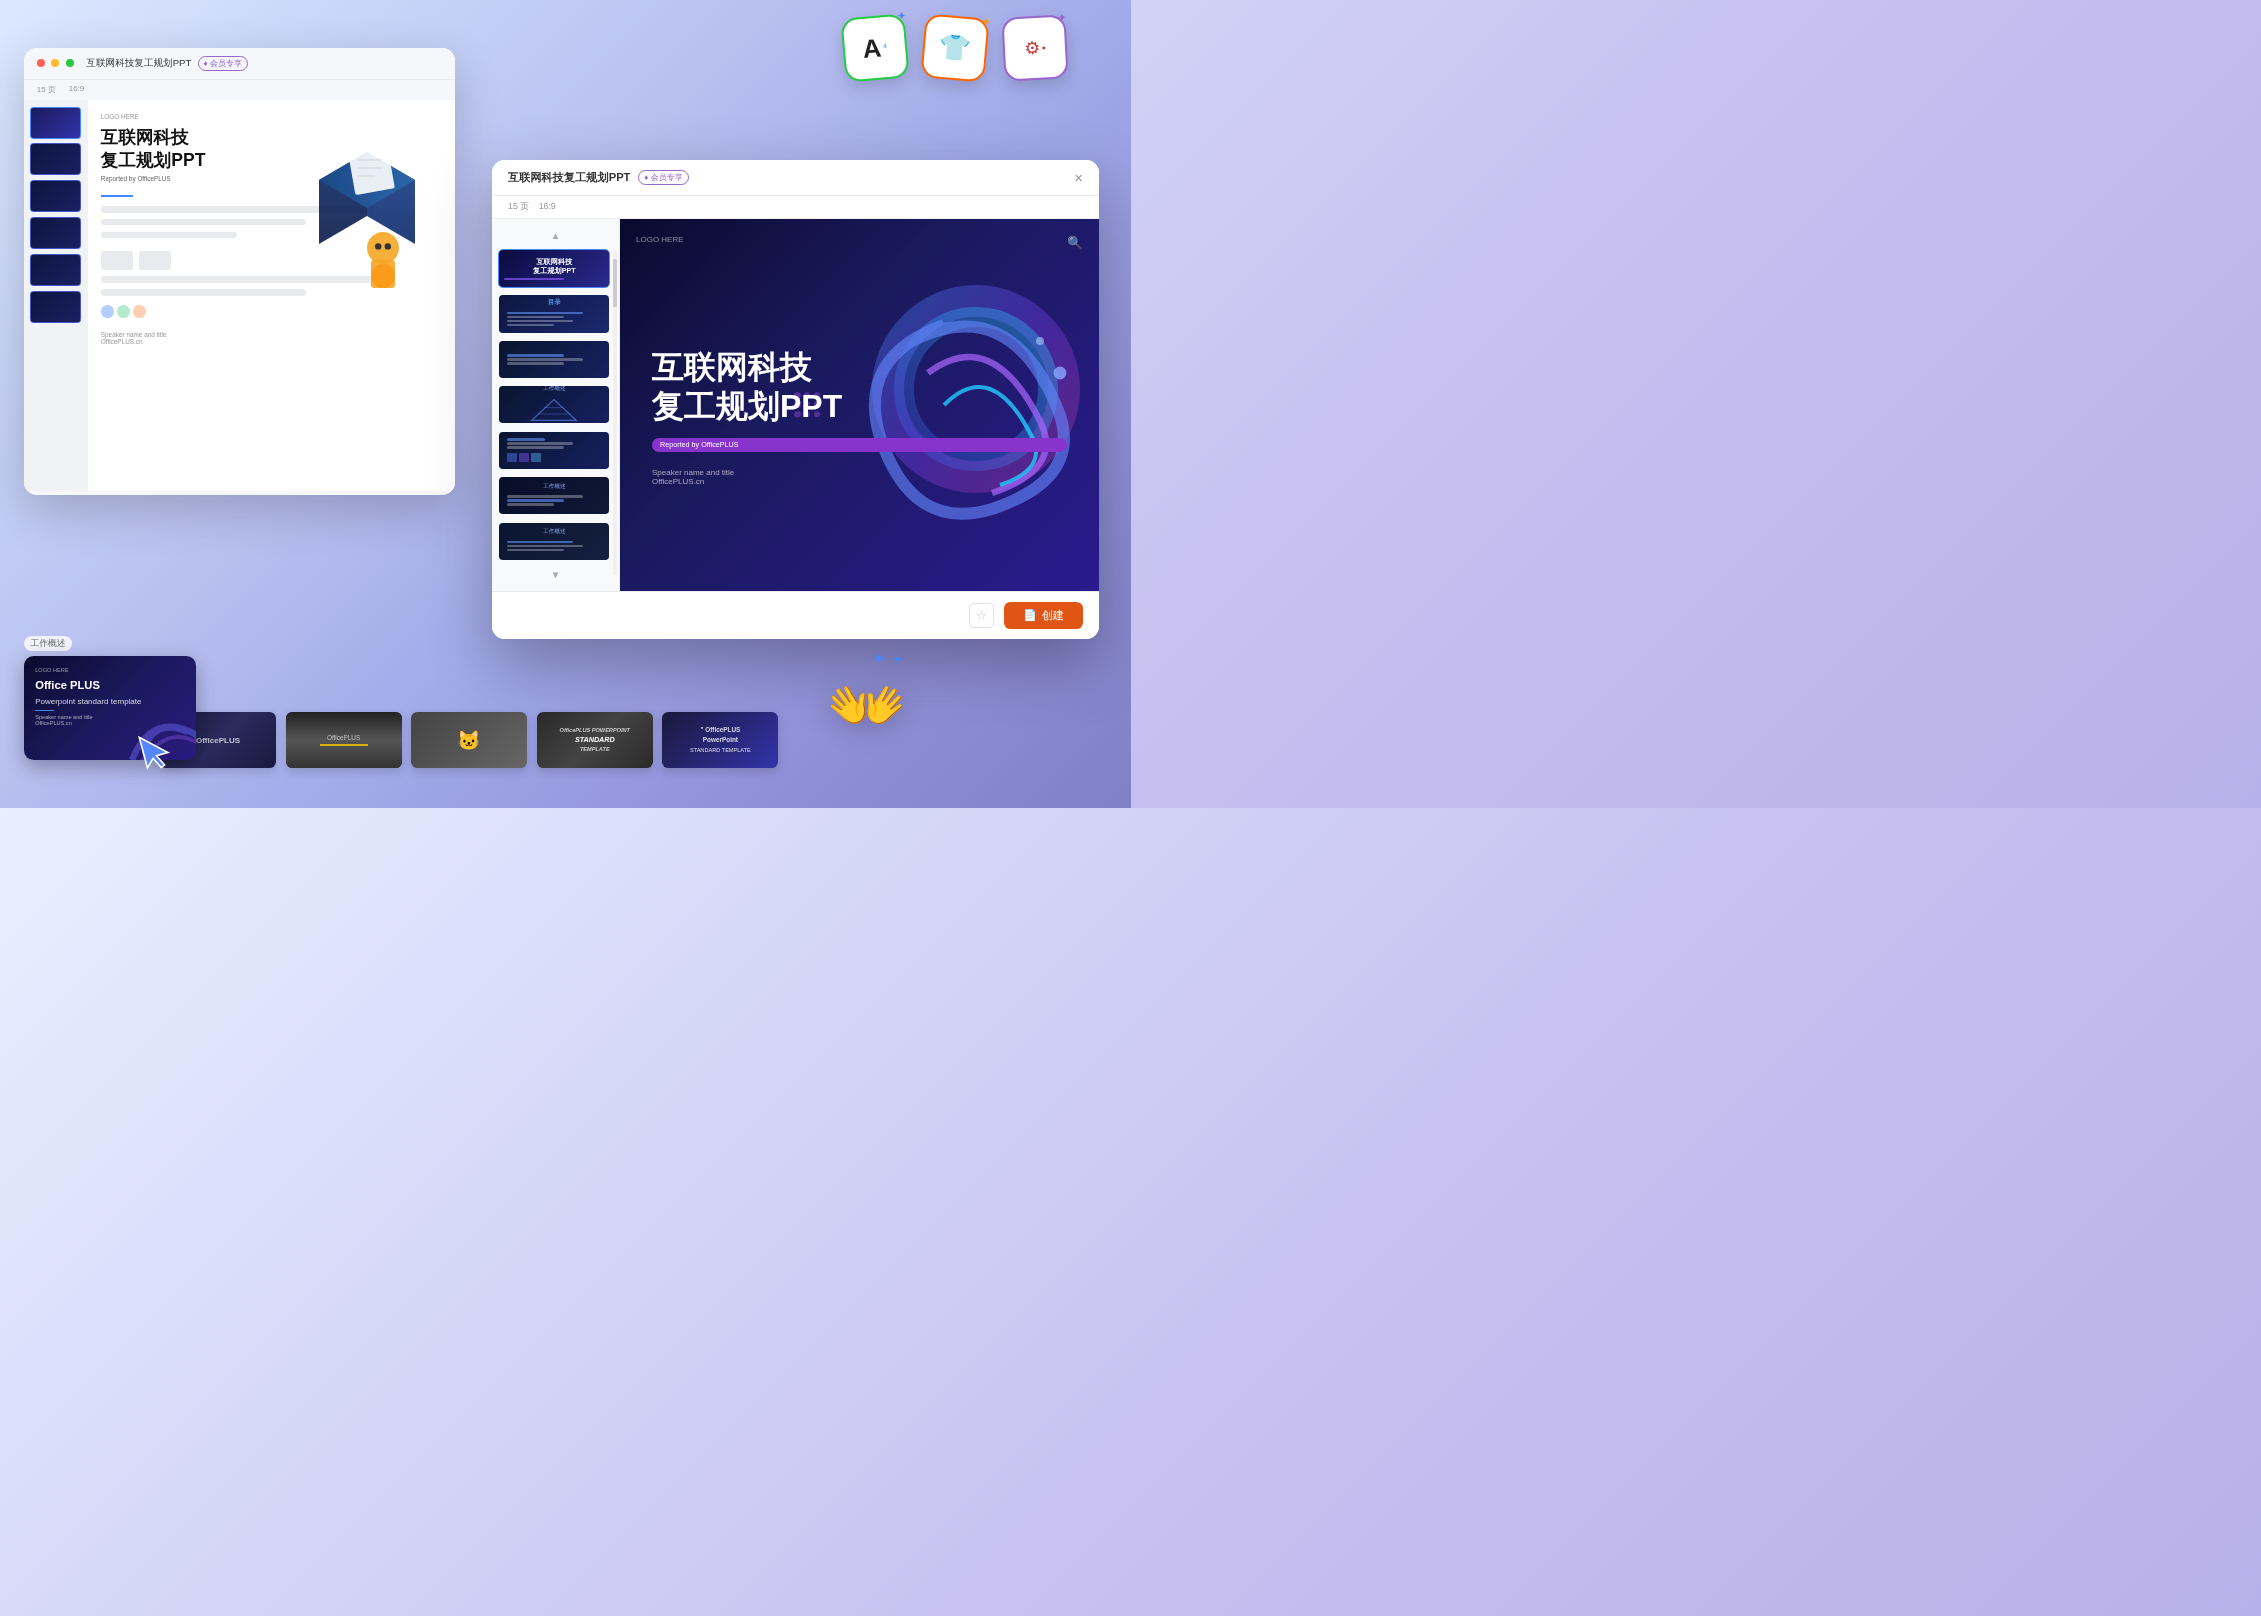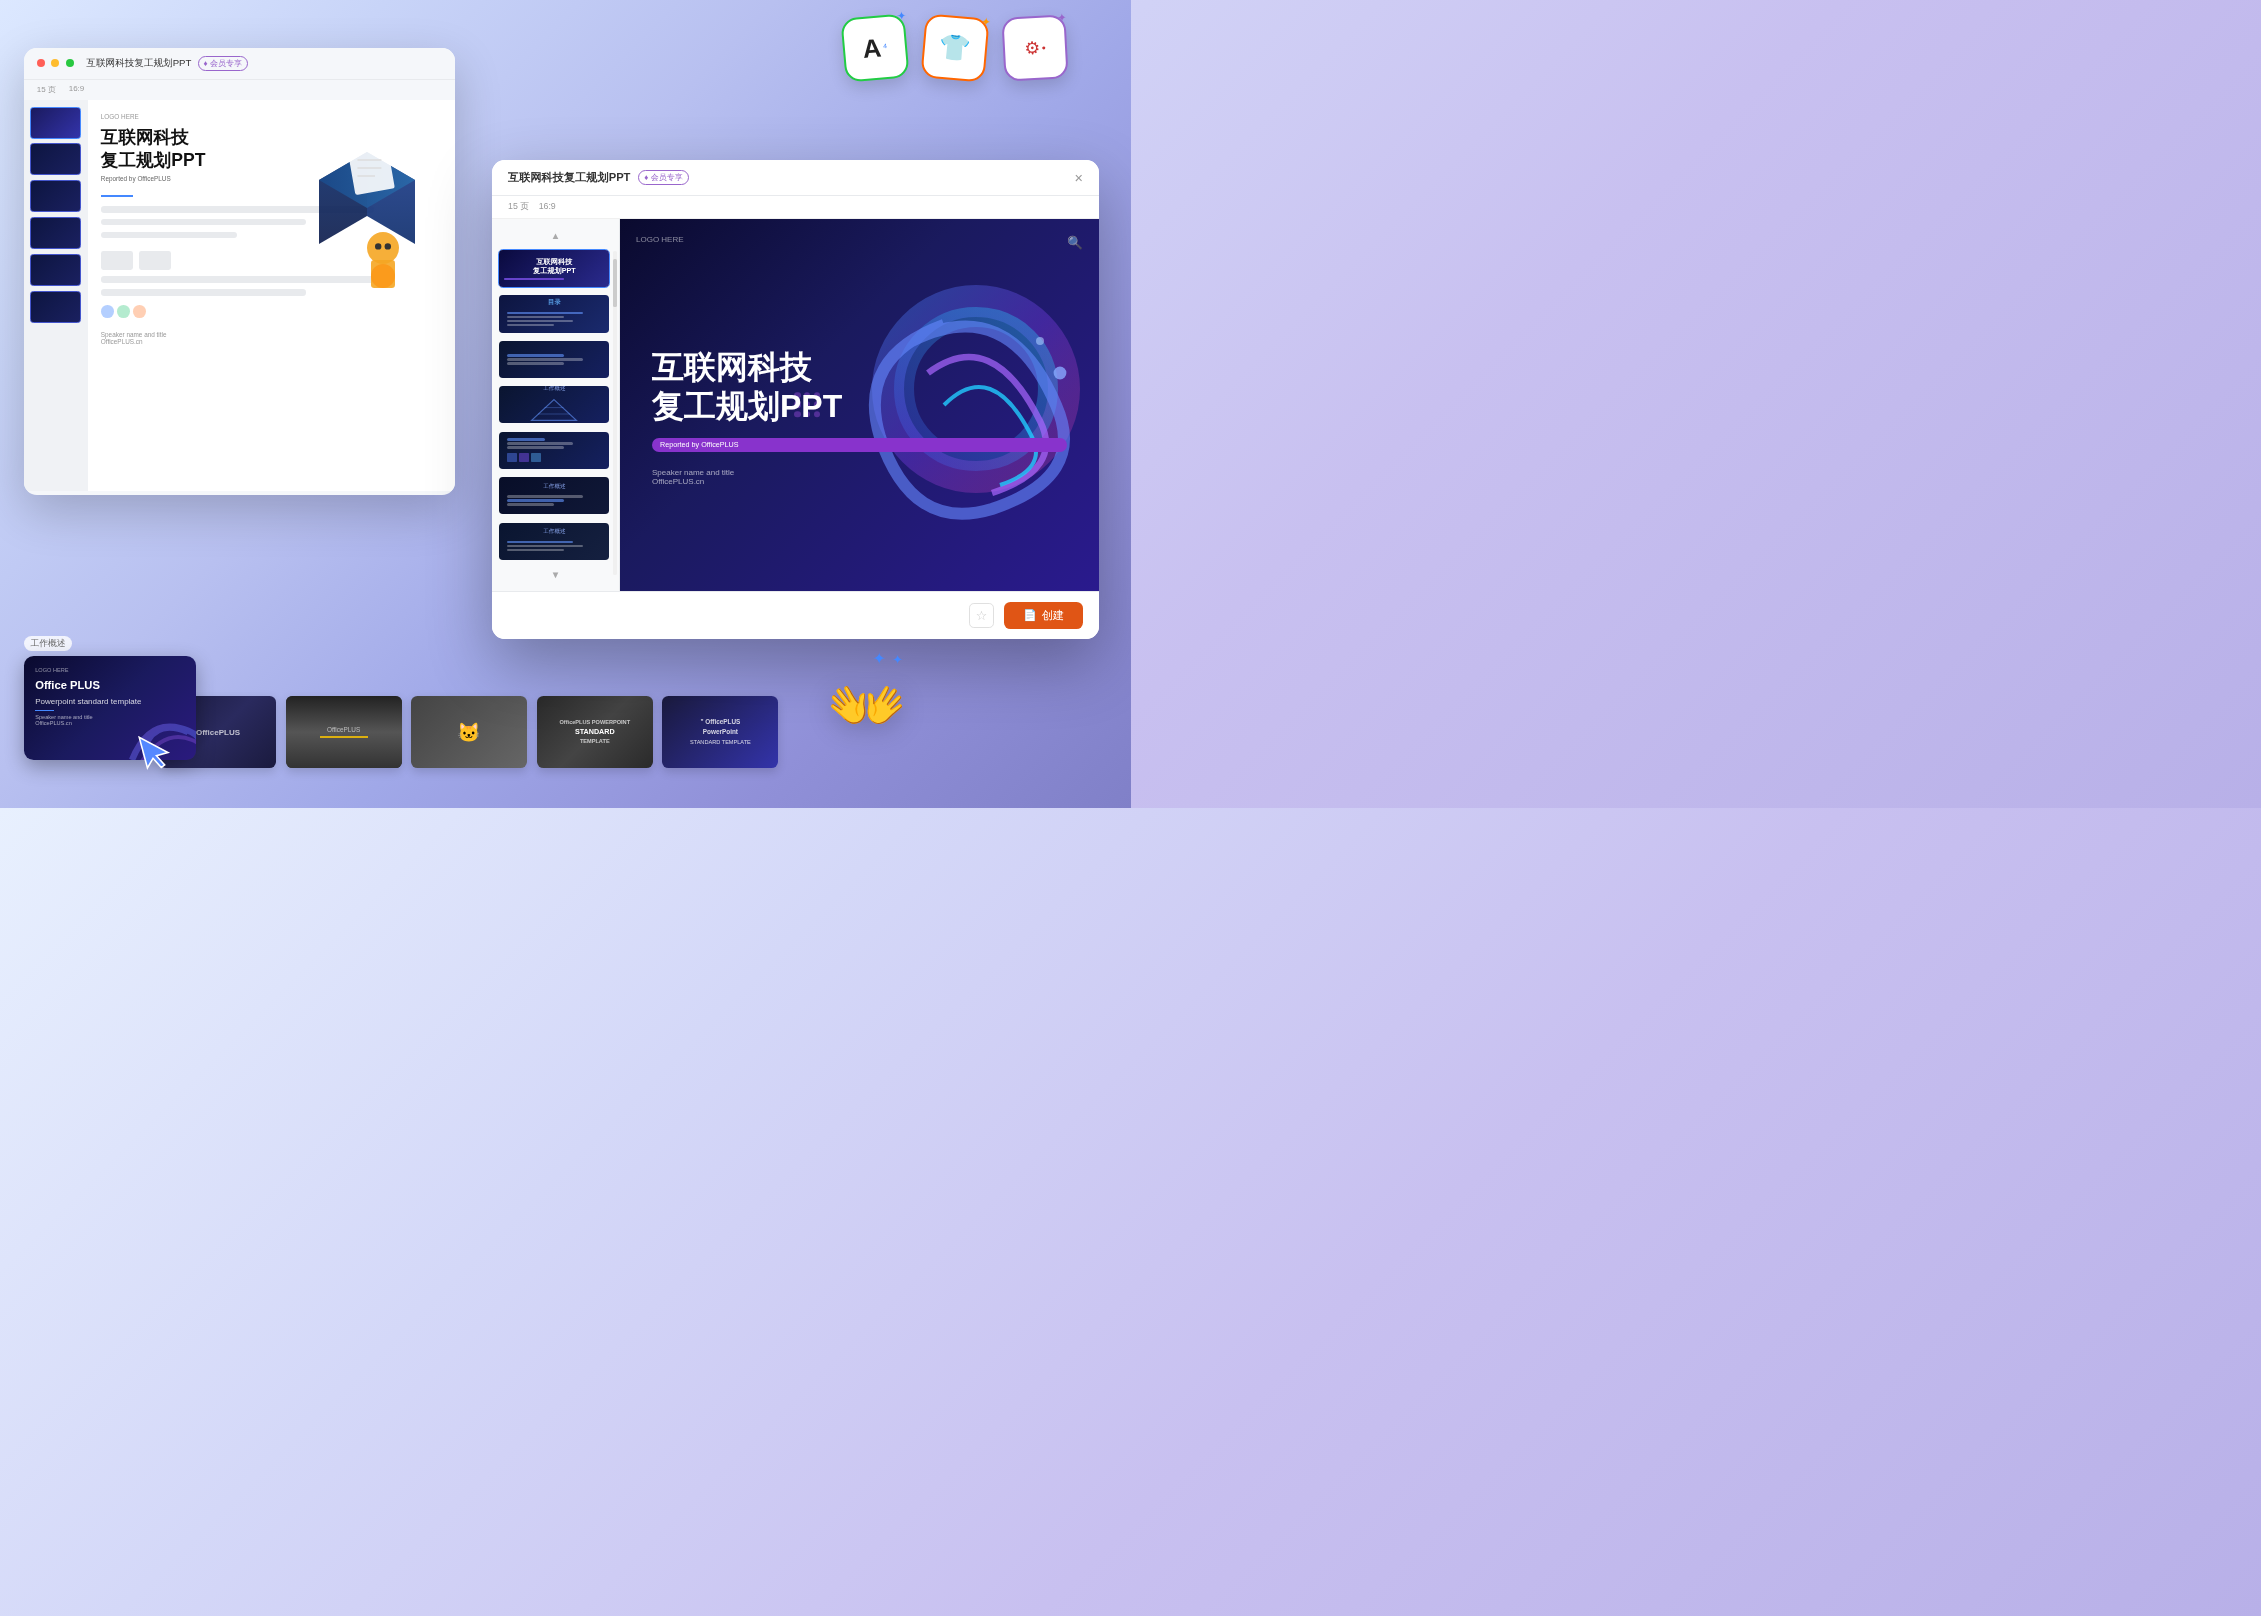--- a/index.html
+++ b/index.html
@@ -185,21 +185,21 @@
     .template-cards {
       position: absolute;
       bottom: 40px;
       left: 160px;
       display: flex;
       gap: 9.6px;
       z-index: 15;
     }
     .template-card {
       width: 116px;
-      height: 72px;
+      height: 56px;
       border-radius: 6.4px;
       overflow: hidden;
       box-shadow: 0 3.2px 9.6px rgba(0,0,0,0.15);
     }
     .tc-dark {
       background: linear-gradient(135deg, #1a1a3e 0%, #2a2a5e 50%, #1a1a3e 100%);
       display: flex;
       align-items: center;
       justify-content: center;
       color: white;
@@ -222,20 +222,21 @@
     }
     .tc-construction {
       background: linear-gradient(135deg, #2a2a2a 0%, #444 50%, #2a2a2a 100%);
       display: flex;
       flex-direction: column;
       align-items: center;
       justify-content: center;
       color: white;
       font-size: 7.2px;
       font-weight: bold;
+      font-style: italic;
     }
     .tc-ppt {
       background: linear-gradient(135deg, #1a1a3e 0%, #3333aa 100%);
       display: flex;
       flex-direction: column;
       align-items: center;
       justify-content: center;
       color: white;
       font-size: 6.4px;
       padding: 4.8px;

